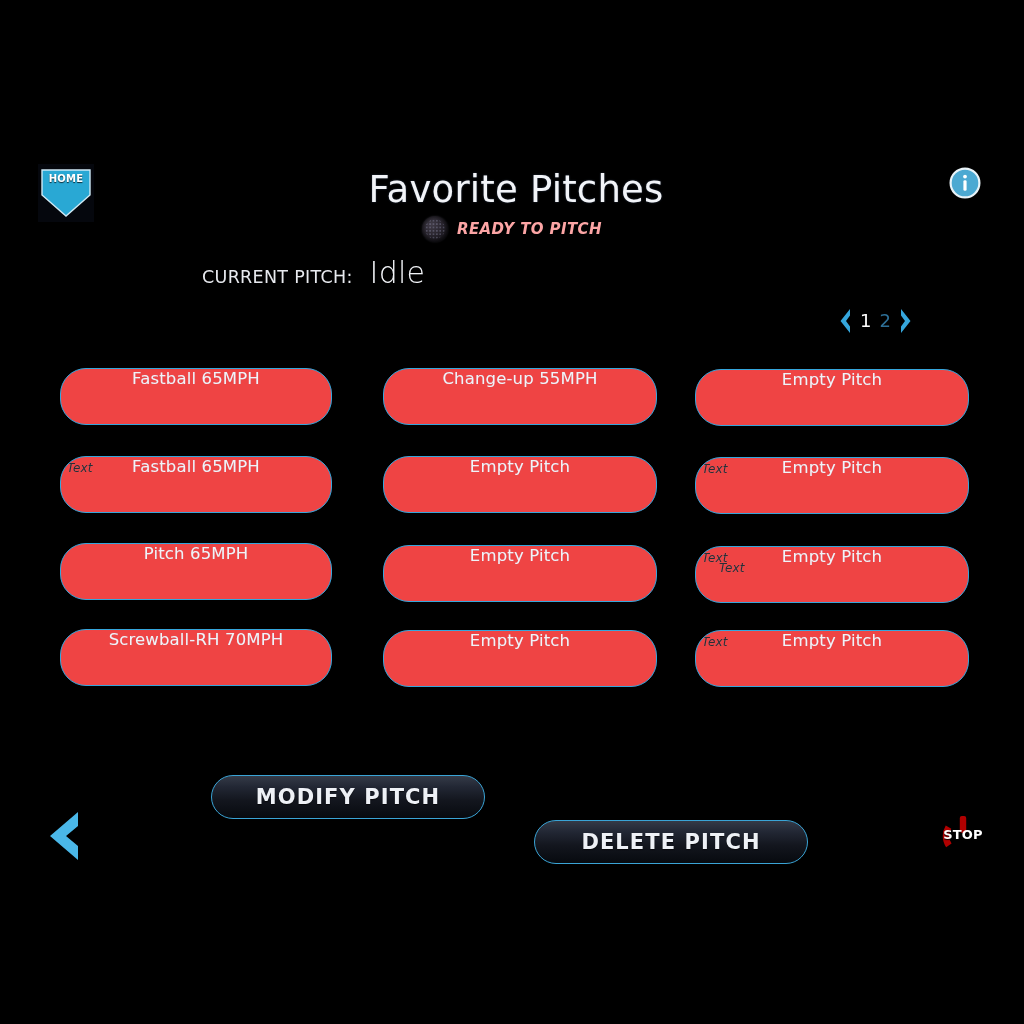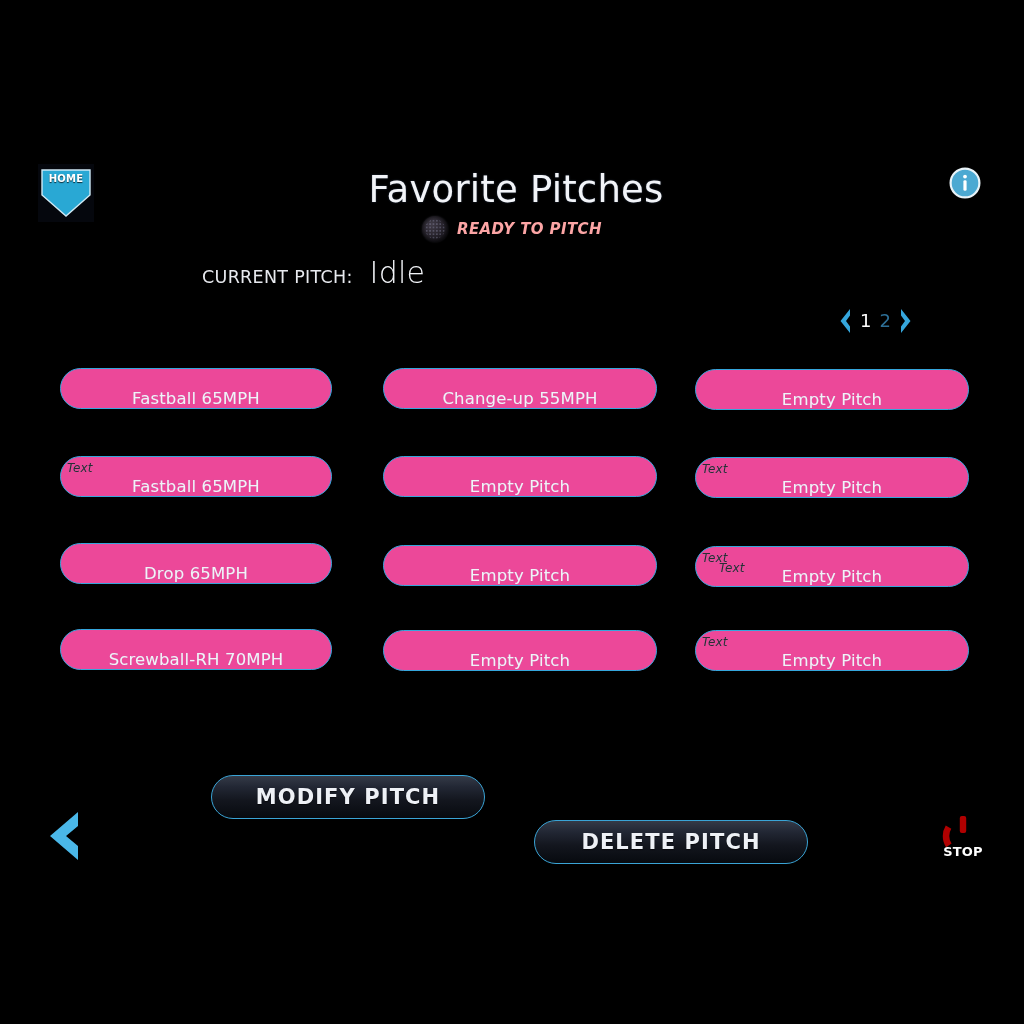--- a/index.html
+++ b/index.html
@@ -148,30 +148,30 @@
 
   
   #pitch-grid {
     position:absolute;
     left:0; top:0;
     width:1024px; height:1024px;
     pointer-events:none;
   }
   .pitch-btn {
     position:absolute;
-    height:41px;
+    height:57px;
     border:1.6px solid #35a6dc;
     border-radius:26px;
-    background:#ec4899;
+    background:#ef4444;
     color:#f1f3f7;
     font-size:16.5px;
     font-weight:400;
     letter-spacing:0.15px;
     display:flex;
-    align-items:flex-end;
+    align-items:flex-start;
     justify-content:center;
     cursor:pointer;
     pointer-events:auto;
     text-shadow:0 0 1px rgba(140,180,230,0.35);
     overflow:hidden;
   }
   
   .ghost-text {
     position:absolute;
     color:#2a2d33;
@@ -224,21 +224,20 @@
     position:absolute;
     left:0; top:17px;
     width:50px;
     text-align:center;
     font-size:13px;
     font-weight:700;
     letter-spacing:0.2px;
     color:#ffffff;
     pointer-events:none;
     text-shadow:0 1px 1px rgba(0,0,0,0.9);
-    margin-top:17px;
   }
 </style>
 </head>
 <body>
 
 <div id="screen">
 
   <div id="home-button">
     <svg id="home-plate" viewBox="0 0 52 50">
       <path d="M2 2 H50 V27 L26 48 L2 27 Z" fill="#29a8d4" stroke="#cfe9f5" stroke-width="1.4"></path>
@@ -292,21 +291,21 @@
         <span>Fastball 65MPH</span>
       </div>
       <div class="pitch-btn" style="left: 383px; top: 456px; width: 274px;">
         <span>Empty Pitch</span>
       </div>
       <div class="pitch-btn" style="left: 695px; top: 457px; width: 274px;">
         <span class="ghost-text" style="left: 6px; top: 4px;">Text</span>
         <span>Empty Pitch</span>
       </div>
       <div class="pitch-btn" style="left: 60px; top: 543px; width: 272px;">
-        <span>Drop 65MPH</span>
+        <span>Pitch 65MPH</span>
       </div>
       <div class="pitch-btn" style="left: 383px; top: 545px; width: 274px;">
         <span>Empty Pitch</span>
       </div>
       <div class="pitch-btn" style="left: 695px; top: 546px; width: 274px;">
         <span class="ghost-text" style="left: 6px; top: 4px;">Text</span>
         <span class="ghost-text" style="left: 23px; top: 14px;">Text</span>
         <span>Empty Pitch</span>
       </div>
       <div class="pitch-btn" style="left: 60px; top: 629px; width: 272px;">

